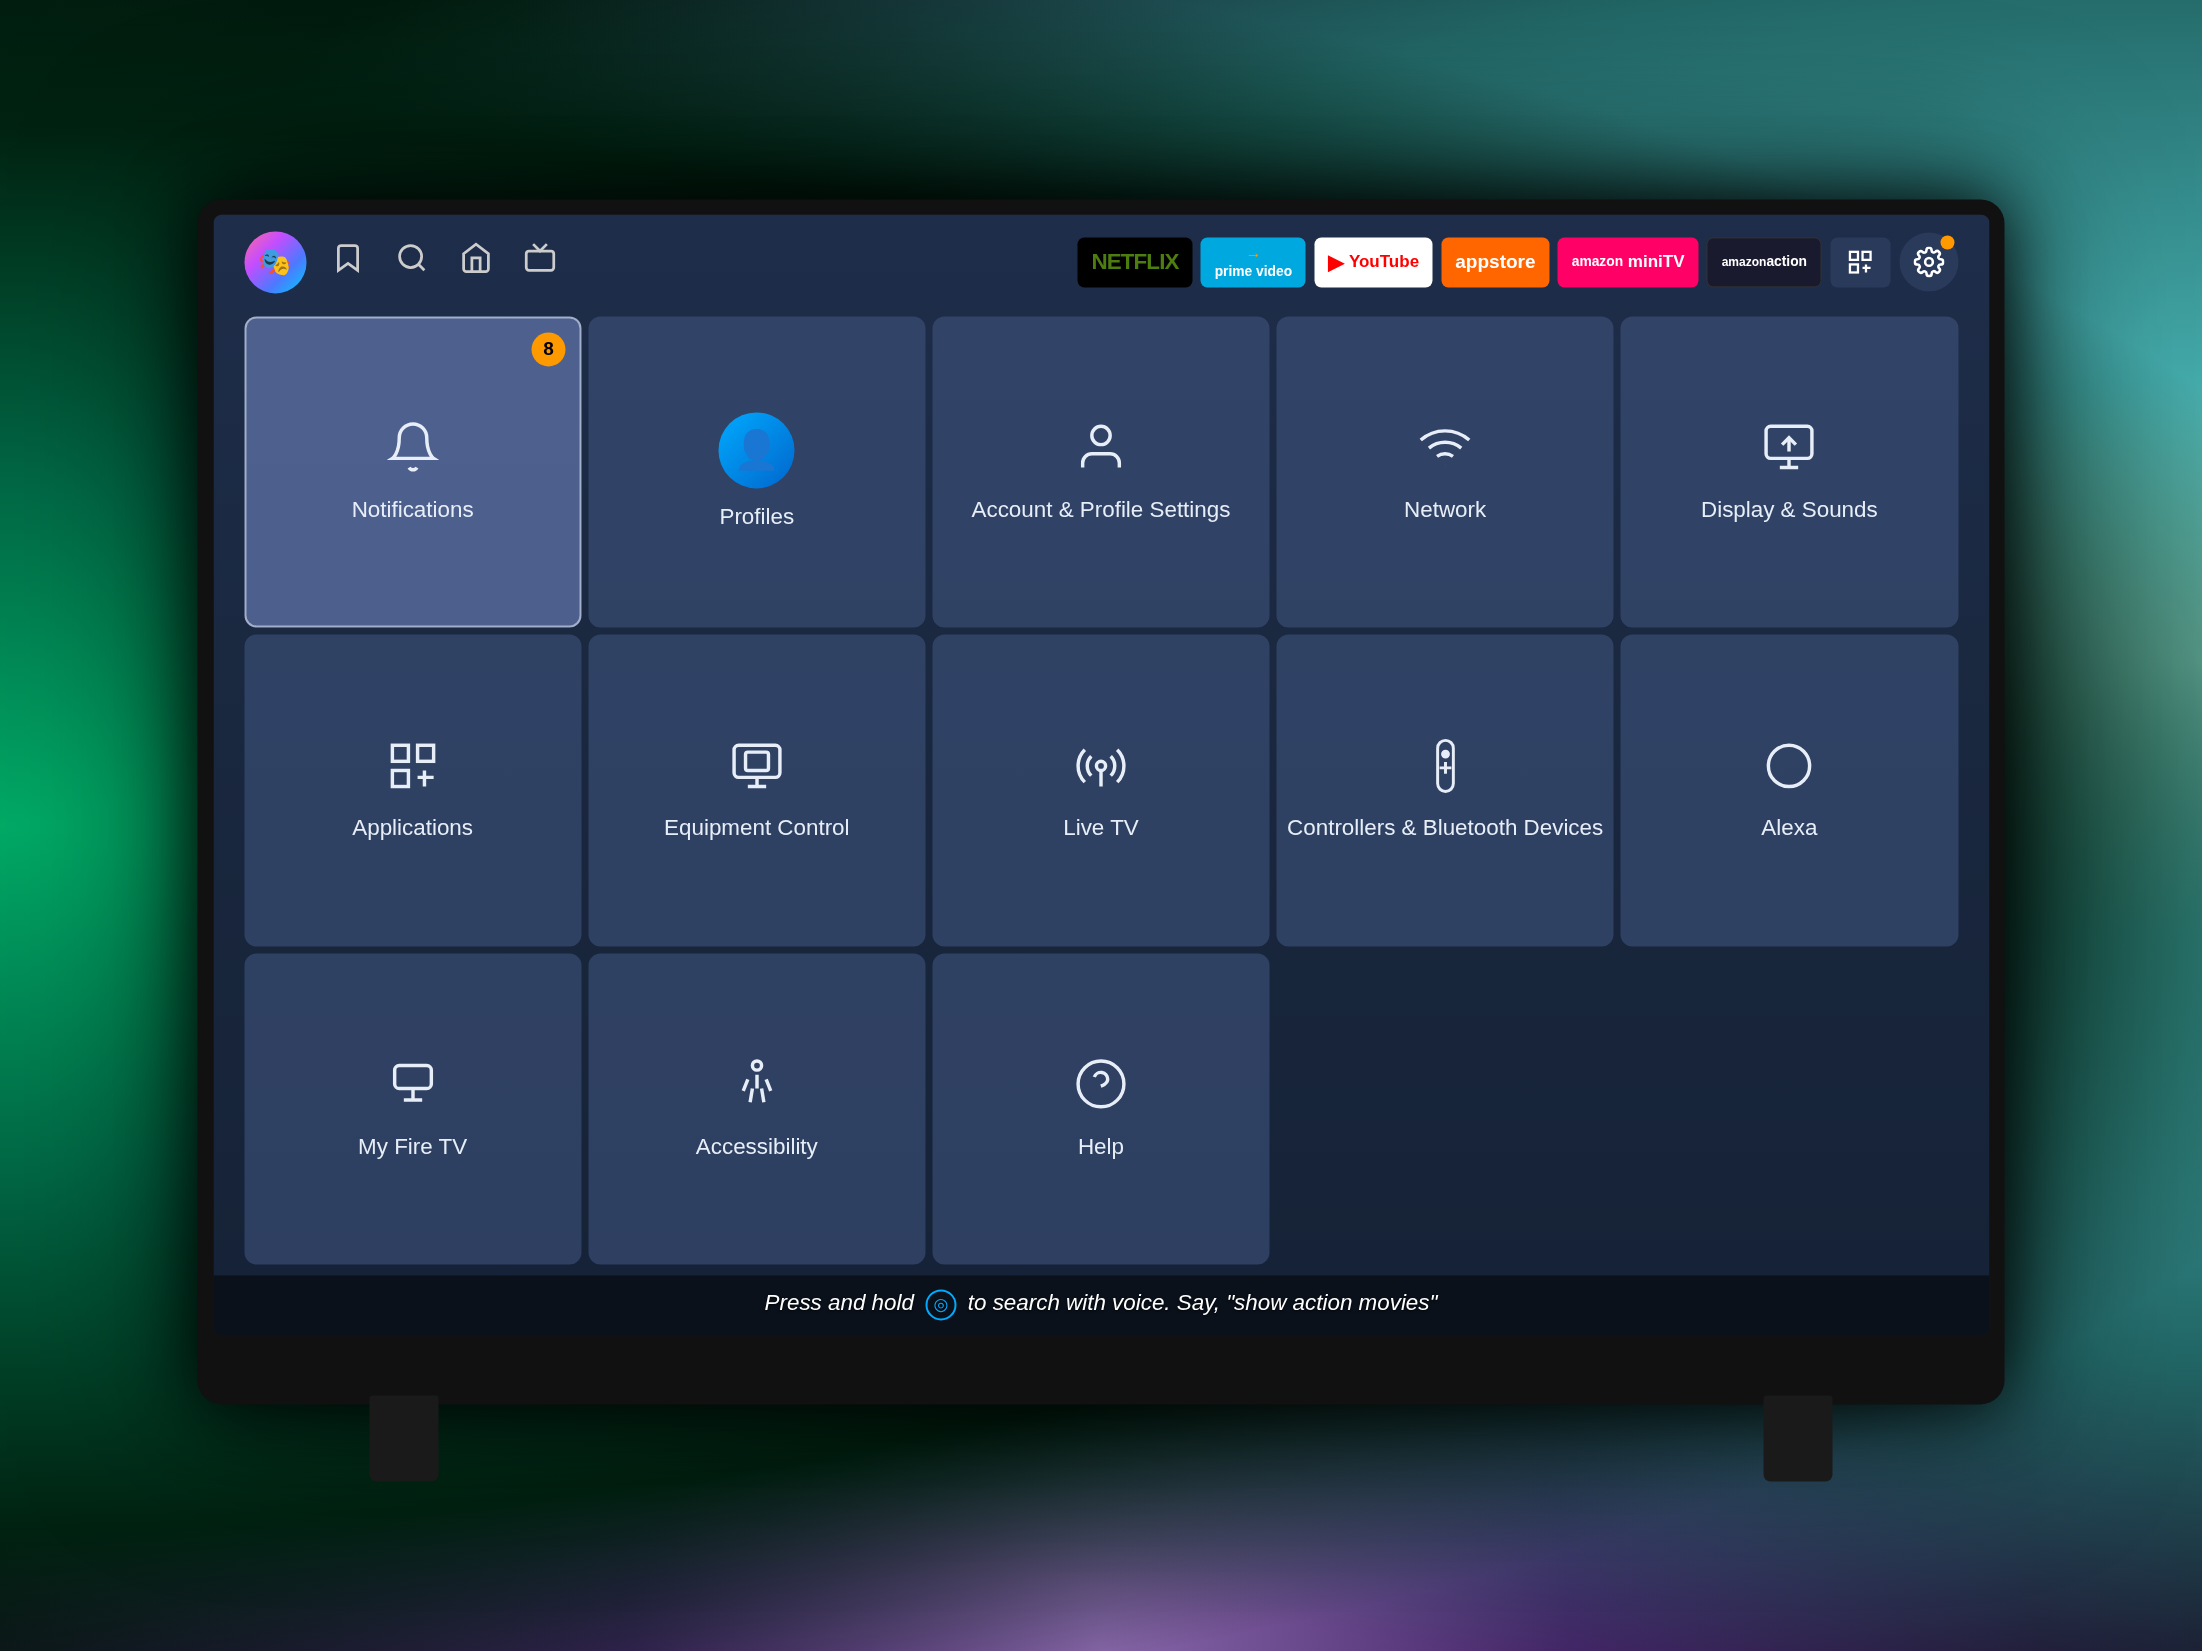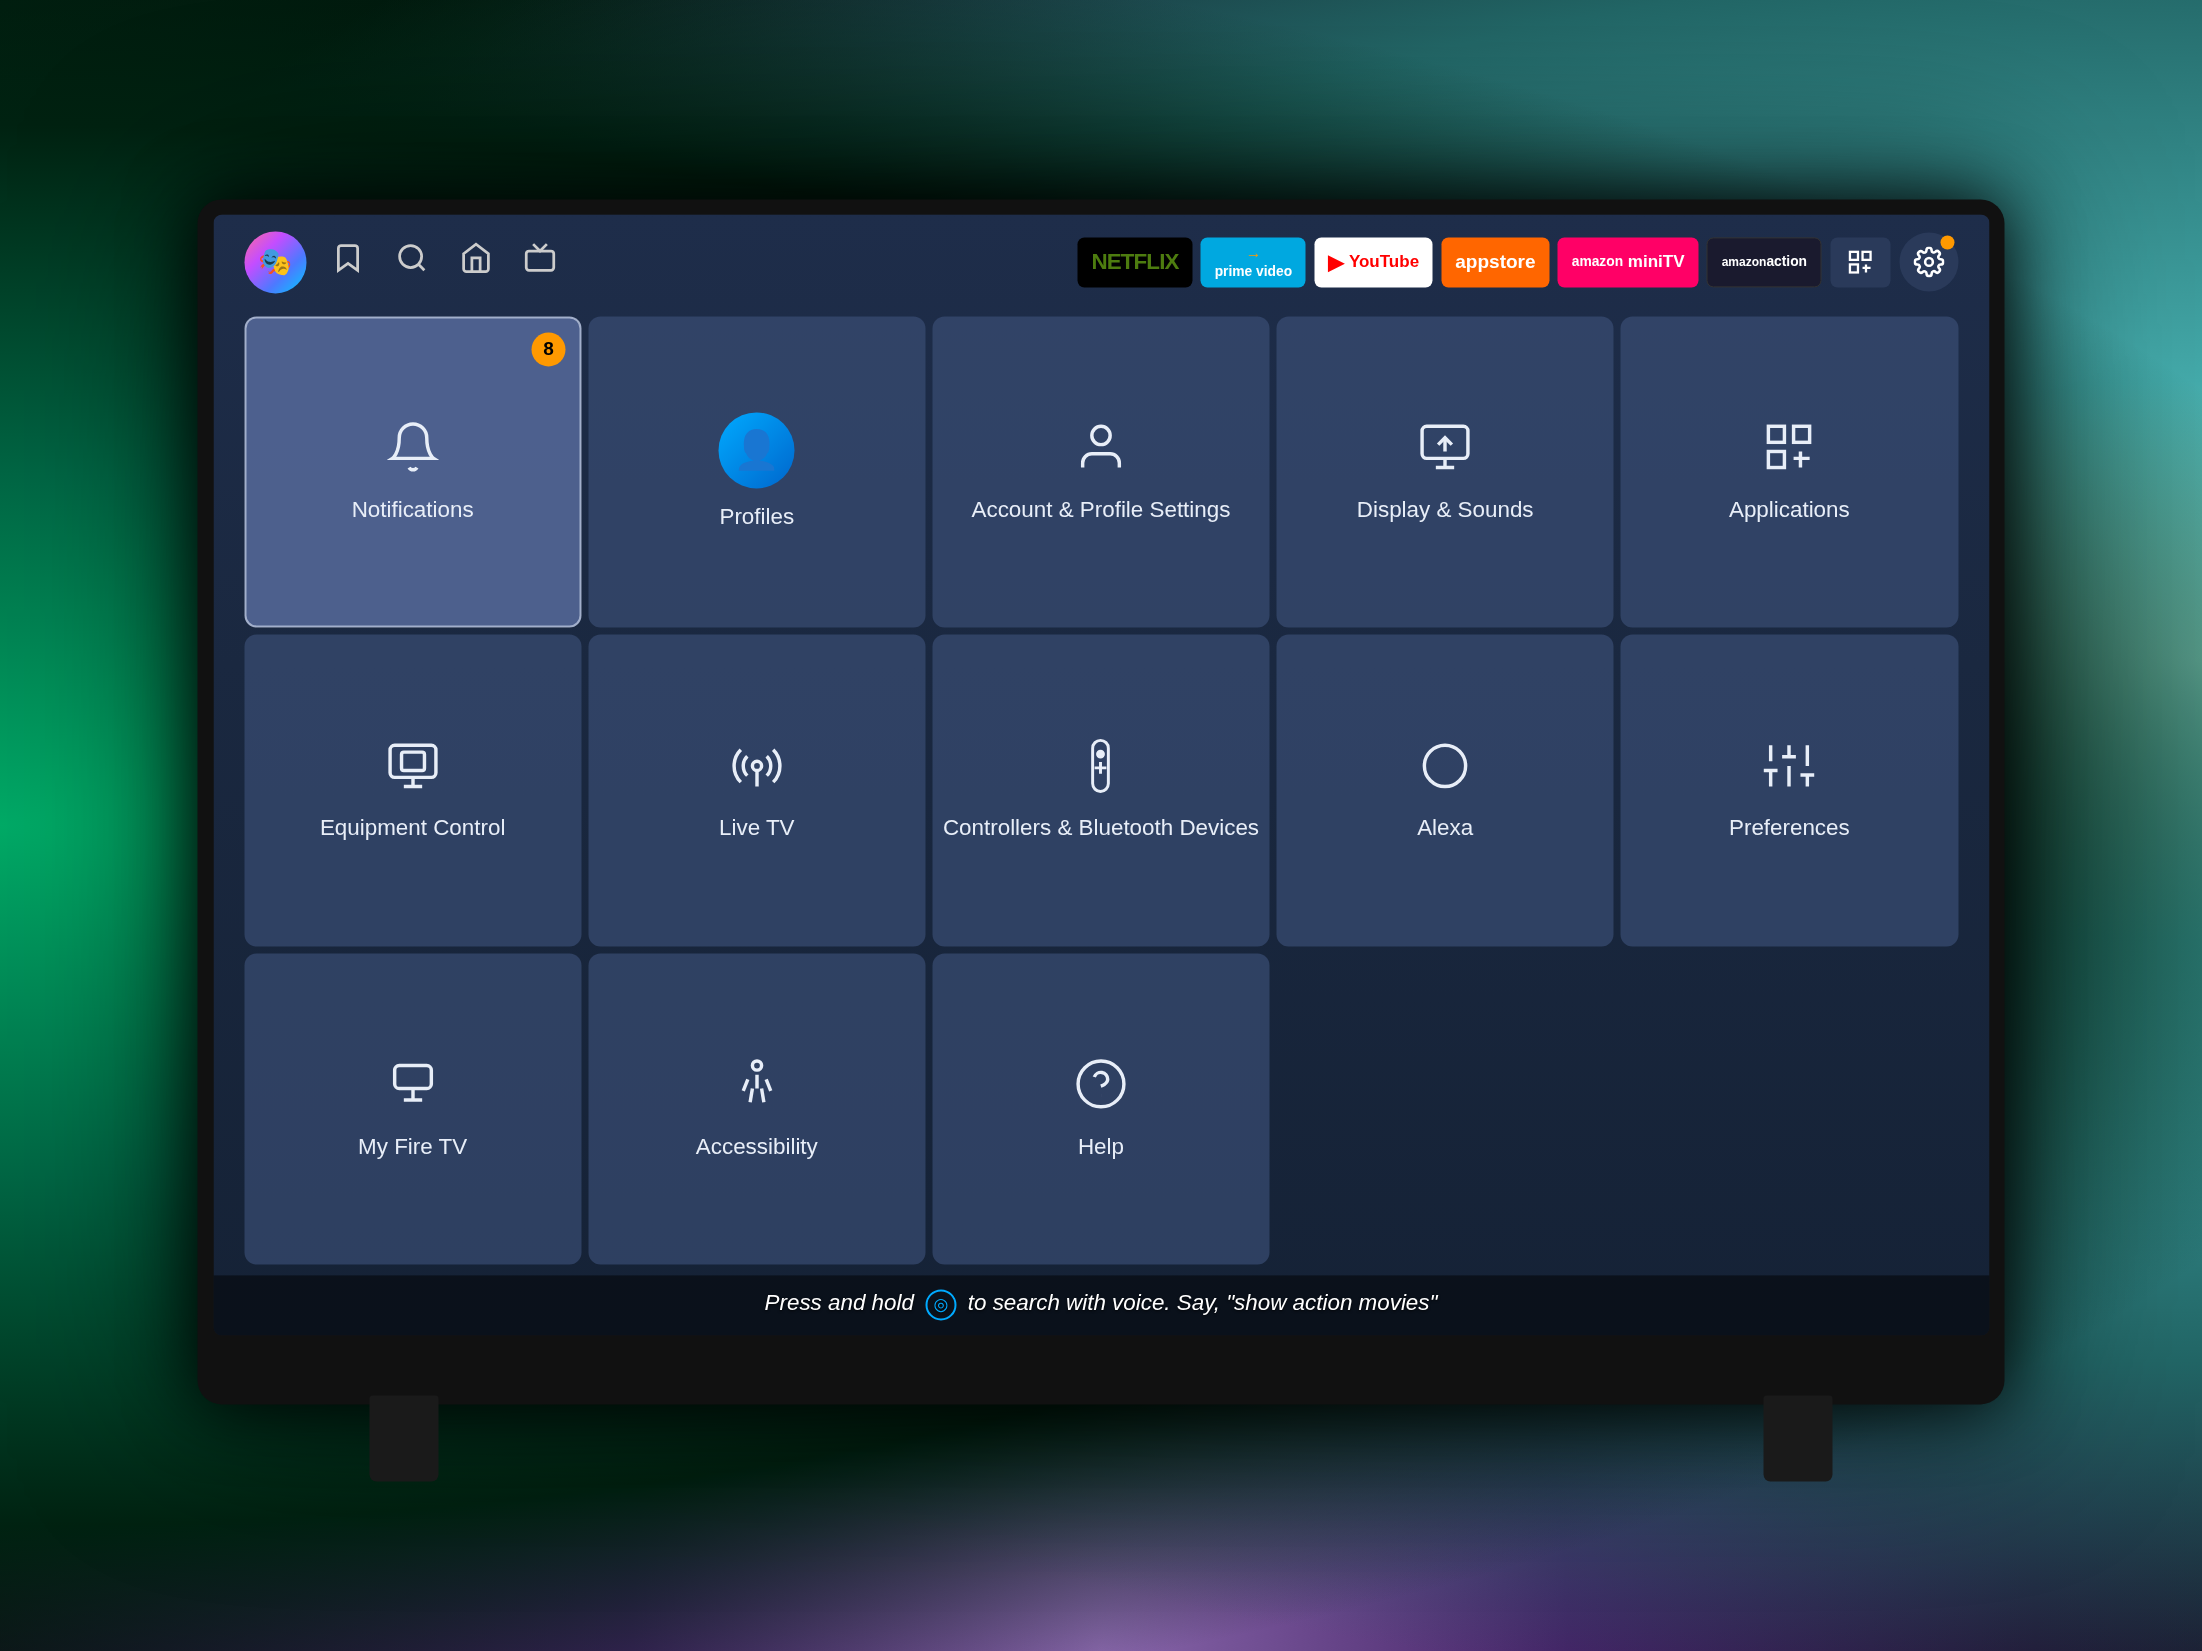--- a/index.html
+++ b/index.html
@@ -411,20 +411,31 @@
         <div class="grid-tile">
           <div class="tile-icon">
             <svg width="55" height="55" viewBox="0 0 24 24" fill="none" stroke="#e8eef8" stroke-width="1.5">
               <path d="M20 21v-2a4 4 0 0 0-4-4H8a4 4 0 0 0-4 4v2"></path>
               <circle cx="12" cy="7" r="4"></circle>
             </svg>
           </div>
           <div class="tile-label">Account &amp; Profile Settings</div>
         </div>
 
+        <div class="grid-tile">
+          <div class="tile-icon">
+            <svg width="55" height="55" viewBox="0 0 24 24" fill="none" stroke="#e8eef8" stroke-width="1.5">
+              <path d="M5 12.55a11 11 0 0 1 14.08 0"></path>
+              <path d="M1.42 9a16 16 0 0 1 21.16 0"></path>
+              <path d="M8.53 16.11a6 6 0 0 1 6.95 0"></path>
+              <line x1="12" y1="20" x2="12.01" y2="20"></line>
+            </svg>
+          </div>
+          <div class="tile-label">Network</div>
+        </div>
 
         <div class="grid-tile">
           <div class="tile-icon">
             <svg width="55" height="55" viewBox="0 0 24 24" fill="none" stroke="#e8eef8" stroke-width="1.5">
               <rect x="2" y="3" width="20" height="14" rx="2" ry="2"></rect>
               <line x1="8" y1="21" x2="16" y2="21"></line>
               <line x1="12" y1="17" x2="12" y2="21"></line>
               <polyline points="9,11 12,8 15,11"></polyline>
               <line x1="12" y1="8" x2="12" y2="14"></line>
             </svg>
@@ -482,36 +493,20 @@
 
         <div class="grid-tile">
           <div class="tile-icon">
             <svg width="55" height="55" viewBox="0 0 24 24" fill="none" stroke="#e8eef8" stroke-width="1.5">
               <circle cx="12" cy="12" r="9"></circle>
             </svg>
           </div>
           <div class="tile-label">Alexa</div>
         </div>
 
-        <div class="grid-tile">
-          <div class="tile-icon">
-            <svg width="55" height="55" viewBox="0 0 24 24" fill="none" stroke="#e8eef8" stroke-width="1.5">
-              <line x1="4" y1="21" x2="4" y2="14"></line>
-              <line x1="4" y1="10" x2="4" y2="3"></line>
-              <line x1="12" y1="21" x2="12" y2="12"></line>
-              <line x1="12" y1="8" x2="12" y2="3"></line>
-              <line x1="20" y1="21" x2="20" y2="16"></line>
-              <line x1="20" y1="12" x2="20" y2="3"></line>
-              <line x1="1" y1="14" x2="7" y2="14"></line>
-              <line x1="9" y1="8" x2="15" y2="8"></line>
-              <line x1="17" y1="16" x2="23" y2="16"></line>
-            </svg>
-          </div>
-          <div class="tile-label">Preferences</div>
-        </div>
 
         <div class="grid-tile">
           <div class="tile-icon">
             <svg width="55" height="55" viewBox="0 0 24 24" fill="none" stroke="#e8eef8" stroke-width="1.5">
               <rect x="4" y="4" width="16" height="10" rx="2"></rect>
               <line x1="8" y1="19" x2="16" y2="19"></line>
               <line x1="12" y1="14" x2="12" y2="19"></line>
             </svg>
           </div>
           <div class="tile-label">My Fire TV</div>

